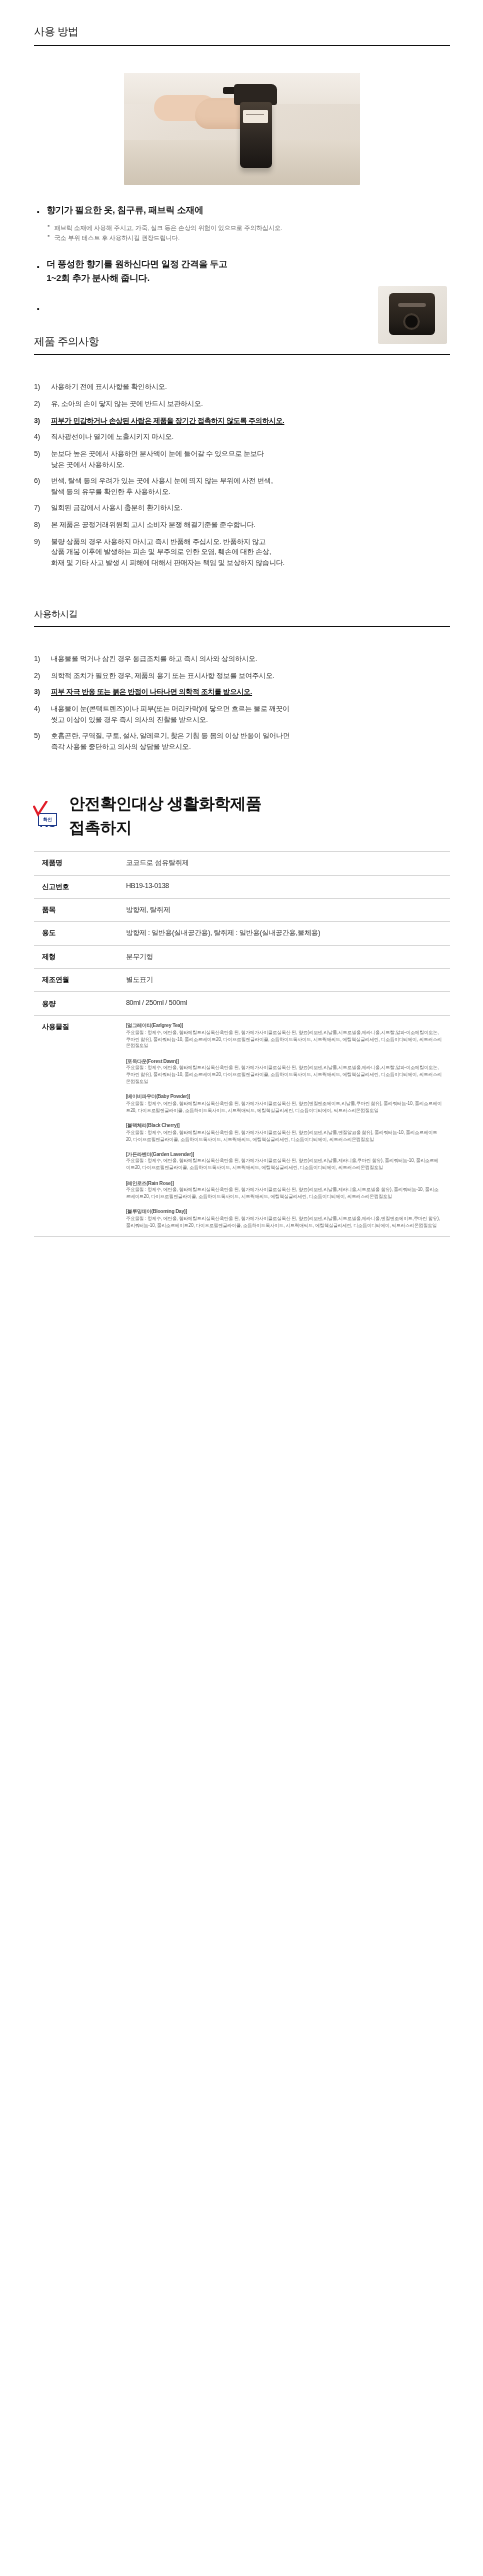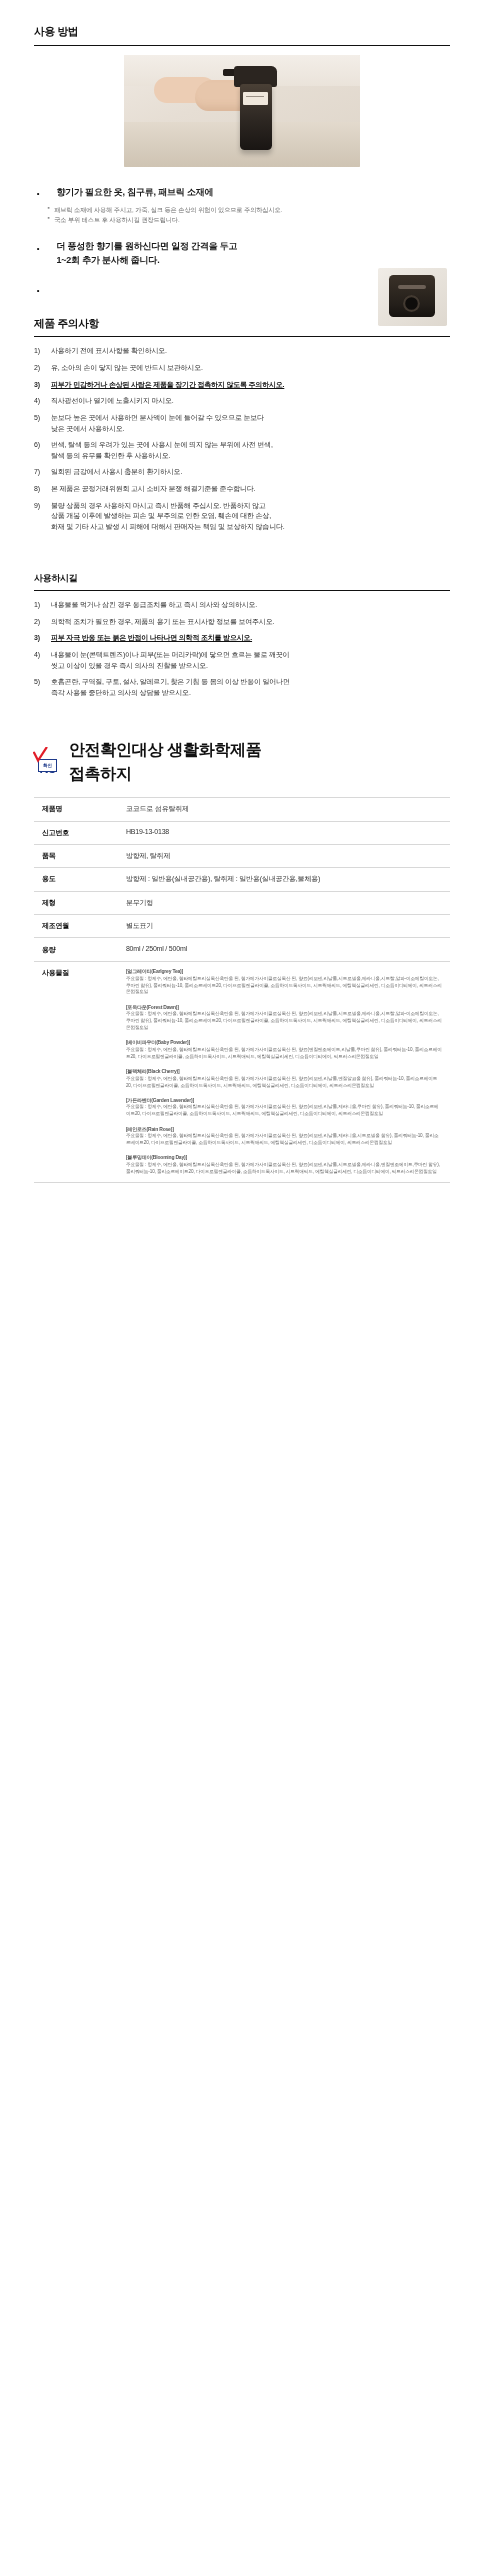--- a/index.html
+++ b/index.html
@@ -10,26 +10,26 @@
     font-family: "Liberation Sans", "DejaVu Sans", sans-serif;
     color: #1a1a1a;
     -webkit-font-smoothing: antialiased;
   }
   .page { width: 484px; margin: 0 auto; position: relative; }
 
   
   .sec-head {
     position: relative;
     font-size: 10.7px;
-    font-weight: bold;
+    font-weight: normal;
     color: #111;
     letter-spacing: -0.3px;
     padding-bottom: 5.6px;
     border-bottom: 1.1px solid #111;
-    margin: 0 0 9px 0;
+    margin: 0 0 27px 0;
   }
   .sec-head.small {
     font-size: 9px;
     border-bottom: 0.6px solid #111;
     padding-bottom: 4.5px;
   }
 
   
   .block { padding: 0 34px; }
 
@@ -97,21 +97,21 @@
     line-height: 1.55;
     font-weight: bold;
     color:#1b1b1b;
     letter-spacing:-0.2px;
   }
   ul.bullets > li:before {
     content:"·";
     position:absolute; left:2.2px; top:-1.7px;
     font-size: 13.5px; font-weight: bold; color:#1b1b1b;
   }
-  ul.bullets .line2 { display:block;margin-left:10px; }
+  ul.bullets .line2 { display:block; }
   .subnotes { margin-top: 5.6px; padding-left: 1.1px; }
   .subnote {
     position: relative;
     padding-left: 6.7px;
     font-size: 6.2px;
     font-weight: normal;
     color: #666;
     line-height: 1.65;
     letter-spacing:-0.1px;
   }

